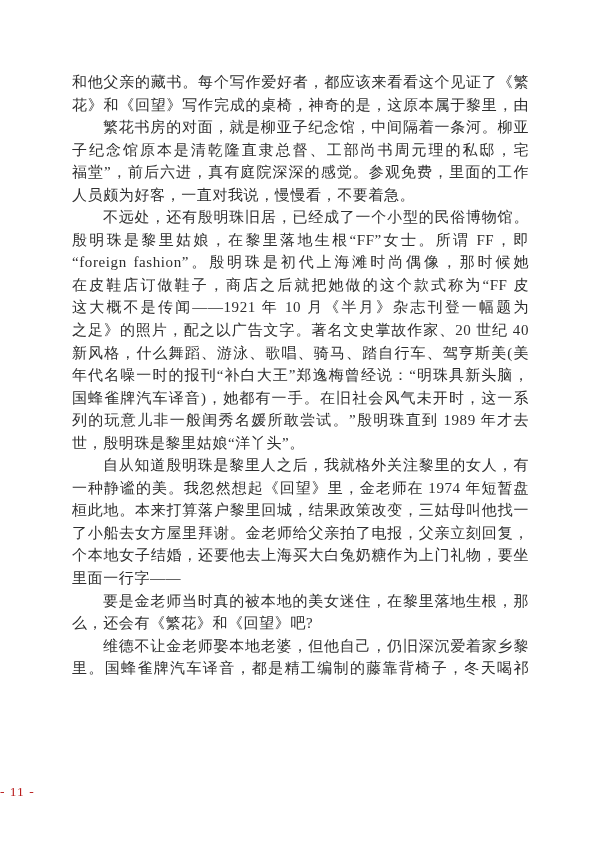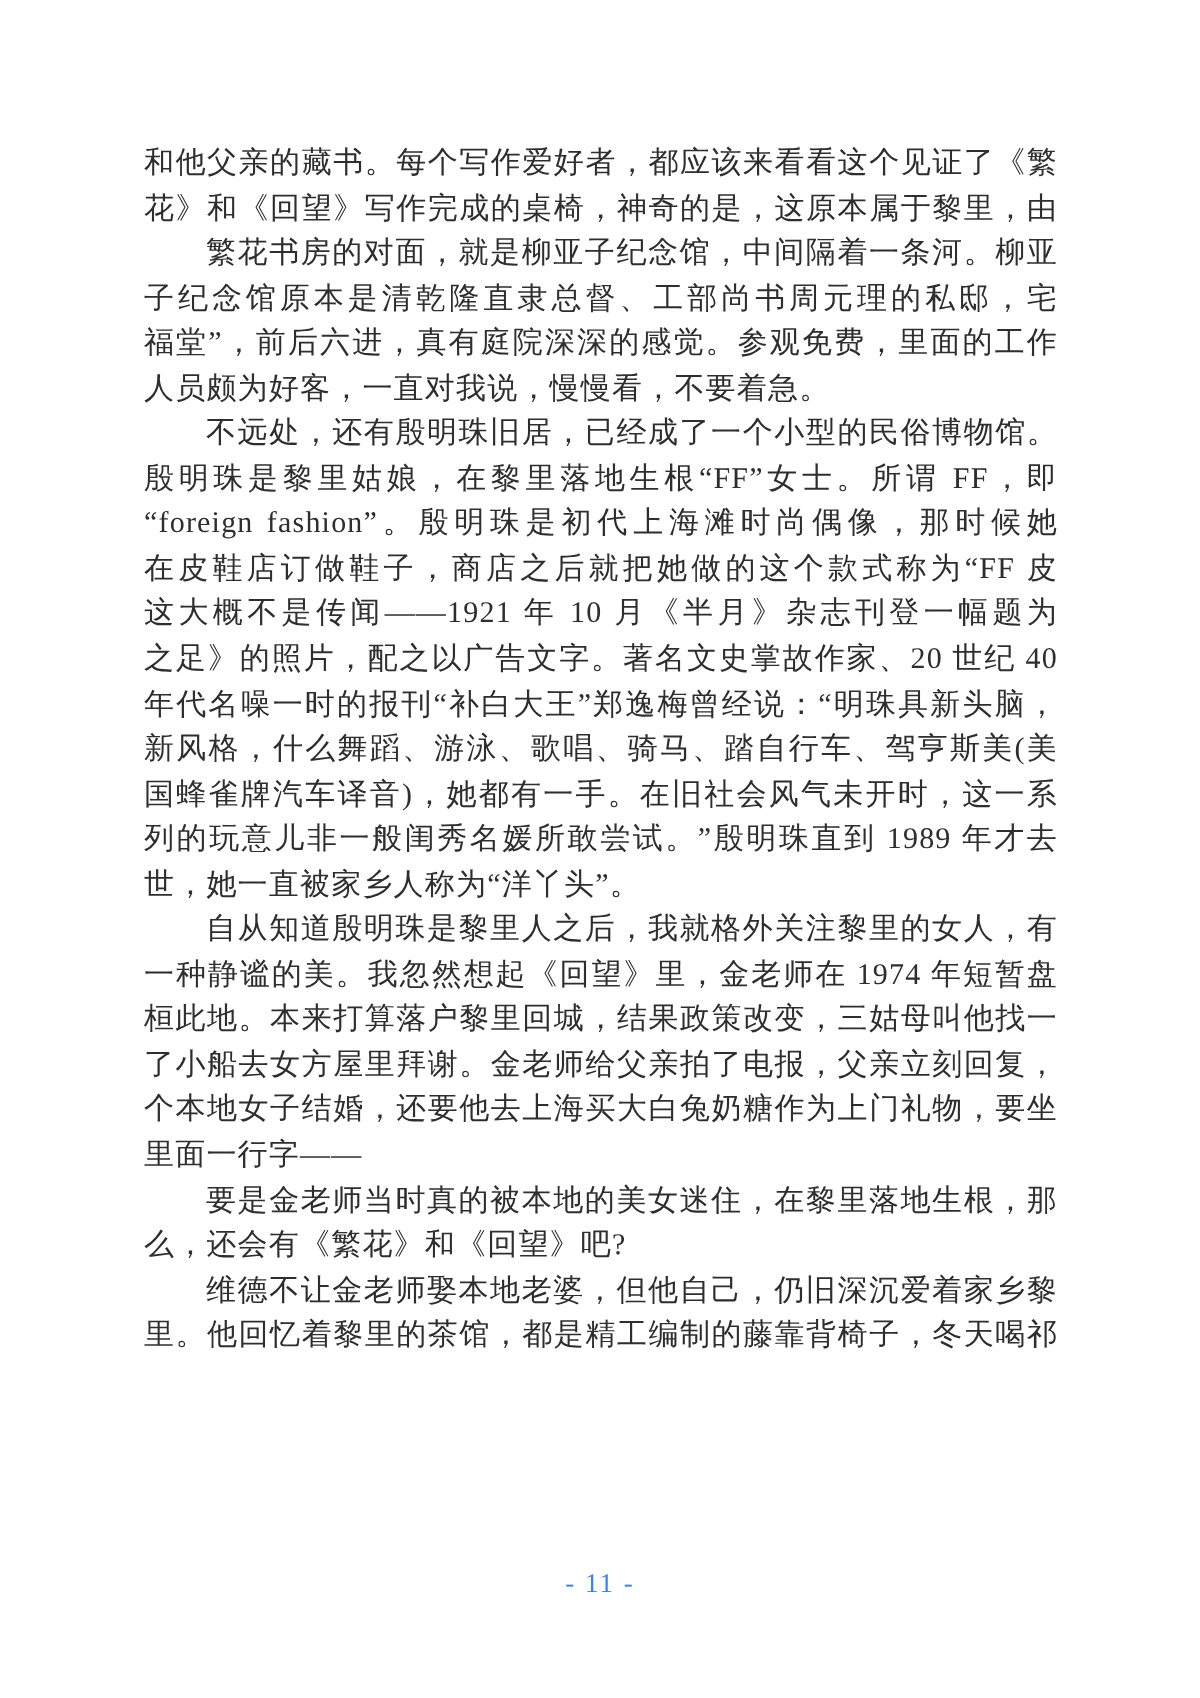--- a/index.html
+++ b/index.html
@@ -41,25 +41,25 @@
     text-align-last: left;
   }
   .line.indent {
     padding-left: 31px;
   }
   .page-number {
     position: absolute;
     top: 783px;
     left: 0;
     width: 100%;
-    text-align: center;
+    text-align: left;
     font-size: 13.5px;
     line-height: 18px;
     letter-spacing: 1px;
-    color: #3b82f6;
+    color: #b91c1c;
   }
 </style>
 </head>
 <body>
 
 <div class="page">
   <main class="text-block">
       <div class="paragraph">
         <div class="line">和他父亲的藏书。每个写作爱好者，都应该来看看这个见证了《繁</div>
         <div class="line">花》和《回望》写作完成的桌椅，神奇的是，这原本属于黎里，由</div>
@@ -70,37 +70,37 @@
         <div class="line">福堂”，前后六进，真有庭院深深的感觉。参观免费，里面的工作</div>
         <div class="line last">人员颇为好客，一直对我说，慢慢看，不要着急。</div>
       </div>
       <div class="paragraph">
         <div class="line indent">不远处，还有殷明珠旧居，已经成了一个小型的民俗博物馆。</div>
         <div class="line">殷明珠是黎里姑娘，在黎里落地生根“FF”女士。所谓 FF，即</div>
         <div class="line">“foreign fashion”。殷明珠是初代上海滩时尚偶像，那时候她</div>
         <div class="line">在皮鞋店订做鞋子，商店之后就把她做的这个款式称为“FF 皮鞋”，</div>
         <div class="line">这大概不是传闻——1921 年 10 月《半月》杂志刊登一幅题为《F.F.</div>
         <div class="line">之足》的照片，配之以广告文字。著名文史掌故作家、20 世纪 40</div>
+        <div class="line">新风格，什么舞蹈、游泳、歌唱、骑马、踏自行车、驾亨斯美(美</div>
         <div class="line">年代名噪一时的报刊“补白大王”郑逸梅曾经说：“明珠具新头脑，</div>
-        <div class="line">新风格，什么舞蹈、游泳、歌唱、骑马、踏自行车、驾亨斯美(美</div>
         <div class="line">国蜂雀牌汽车译音)，她都有一手。在旧社会风气未开时，这一系</div>
         <div class="line">列的玩意儿非一般闺秀名媛所敢尝试。”殷明珠直到 1989 年才去</div>
-        <div class="line last">世，她一直被家乡人称为“洋丫头”。</div>
+        <div class="line last">世，殷明珠是黎里姑娘“洋丫头”。</div>
       </div>
       <div class="paragraph">
         <div class="line indent">自从知道殷明珠是黎里人之后，我就格外关注黎里的女人，有</div>
         <div class="line">一种静谧的美。我忽然想起《回望》里，金老师在 1974 年短暂盘</div>
         <div class="line">桓此地。本来打算落户黎里回城，结果政策改变，三姑母叫他找一</div>
         <div class="line">了小船去女方屋里拜谢。金老师给父亲拍了电报，父亲立刻回复，</div>
         <div class="line">个本地女子结婚，还要他去上海买大白兔奶糖作为上门礼物，要坐</div>
         <div class="line last">里面一行字——</div>
       </div>
       <div class="paragraph">
         <div class="line indent">要是金老师当时真的被本地的美女迷住，在黎里落地生根，那</div>
         <div class="line last">么，还会有《繁花》和《回望》吧?</div>
       </div>
       <div class="paragraph">
         <div class="line indent">维德不让金老师娶本地老婆，但他自己，仍旧深沉爱着家乡黎</div>
-        <div class="line">里。他回忆着黎里的茶馆，都是精工编制的藤靠背椅子，冬天喝祁</div>
+        <div class="line">里。国蜂雀牌汽车译音，都是精工编制的藤靠背椅子，冬天喝祁</div>
       </div>
     </main>
   <footer class="page-number">- 11 -</footer>
 </div>
 
 </body></html>

